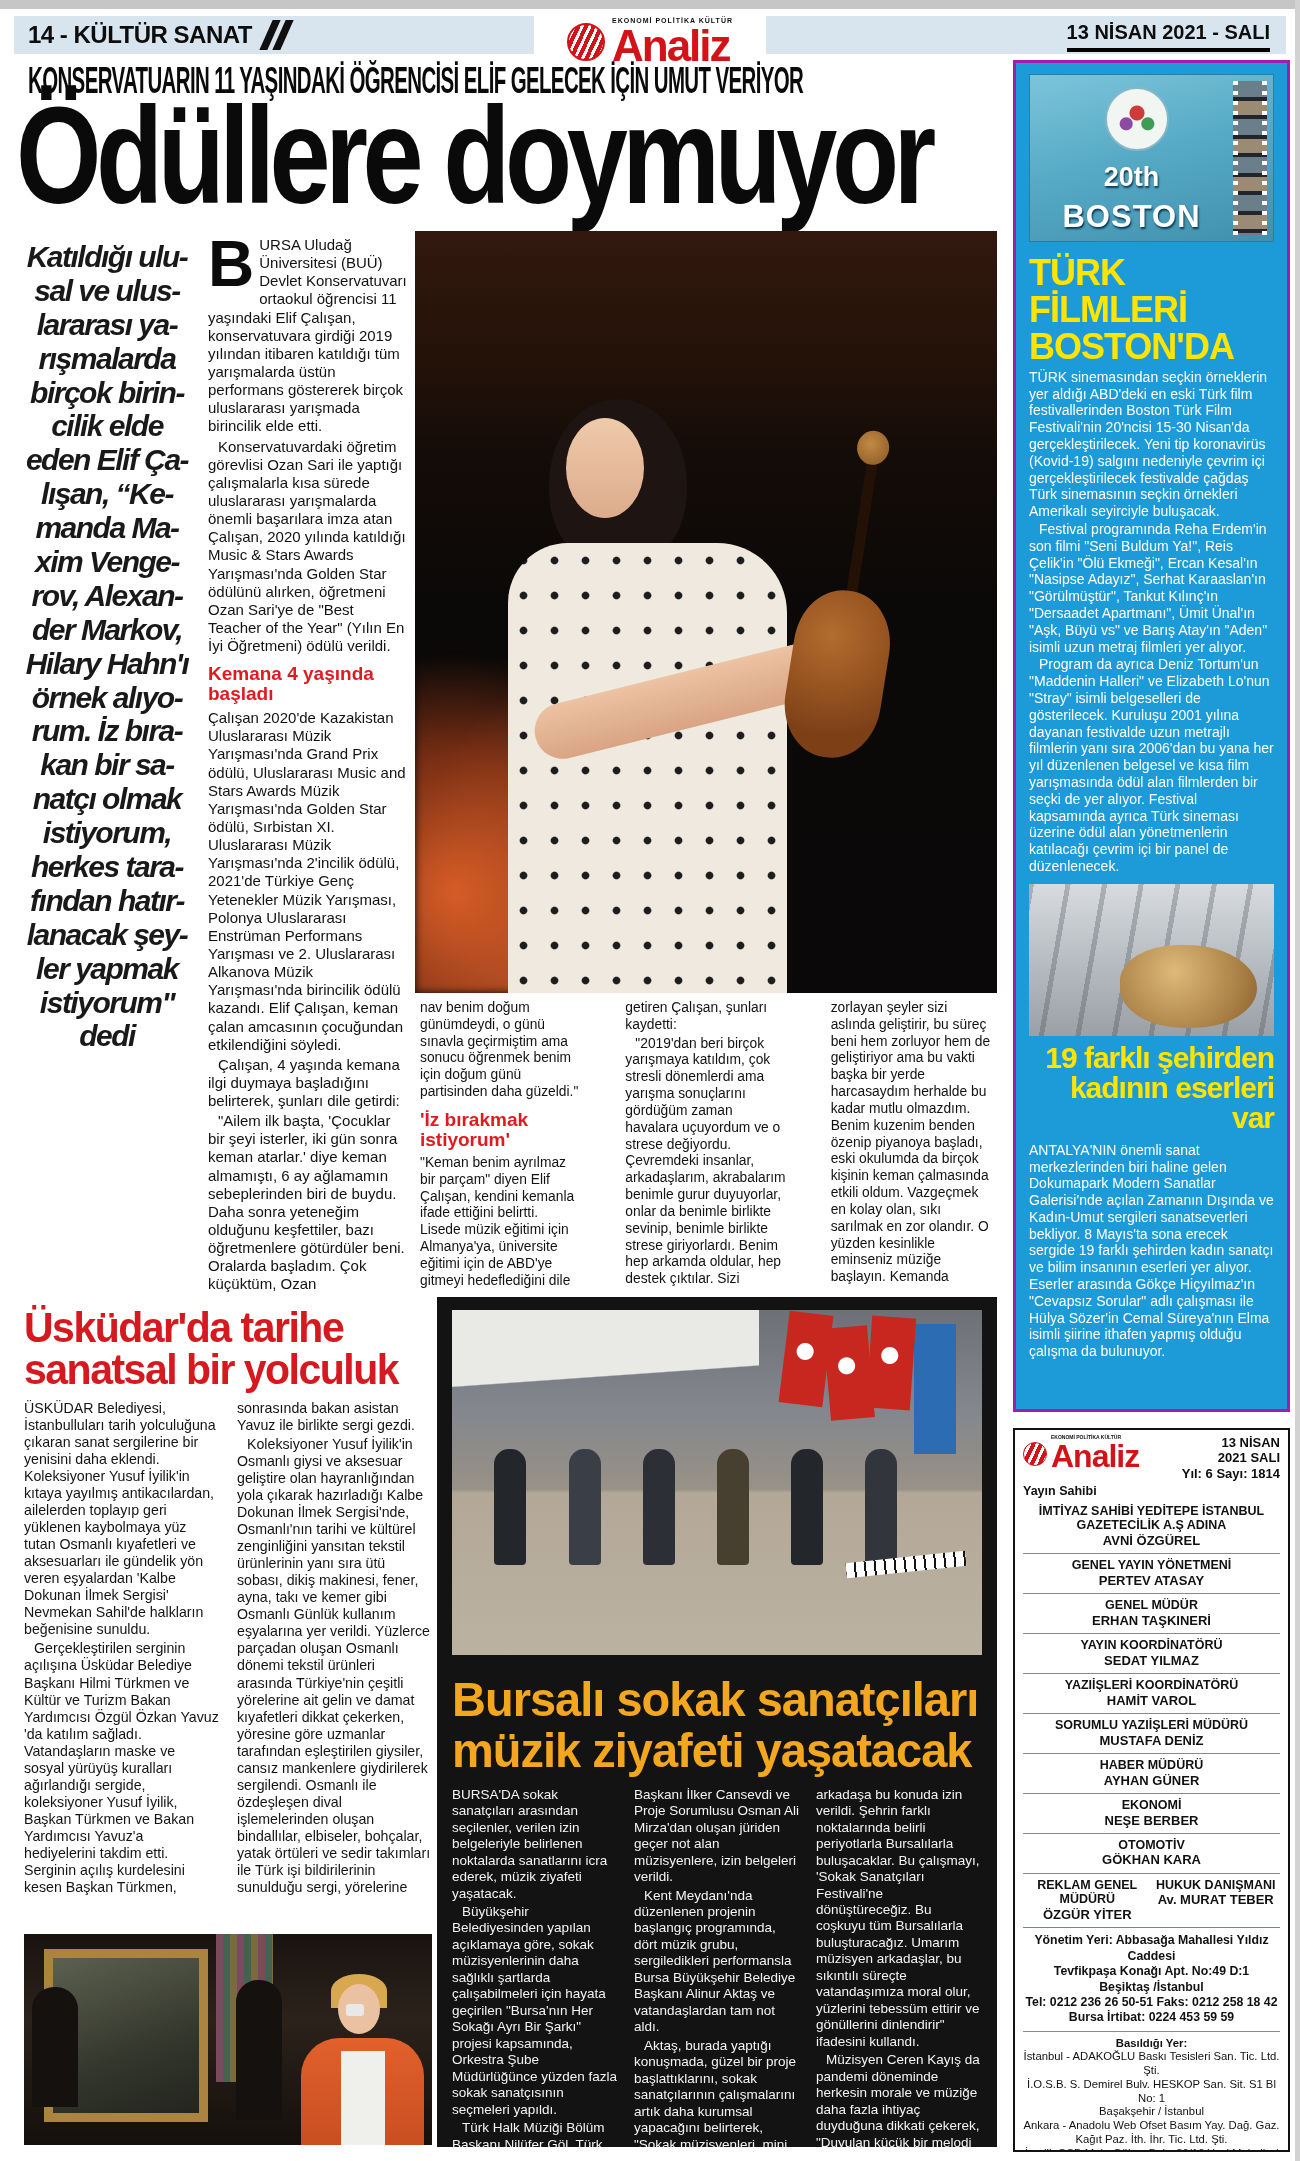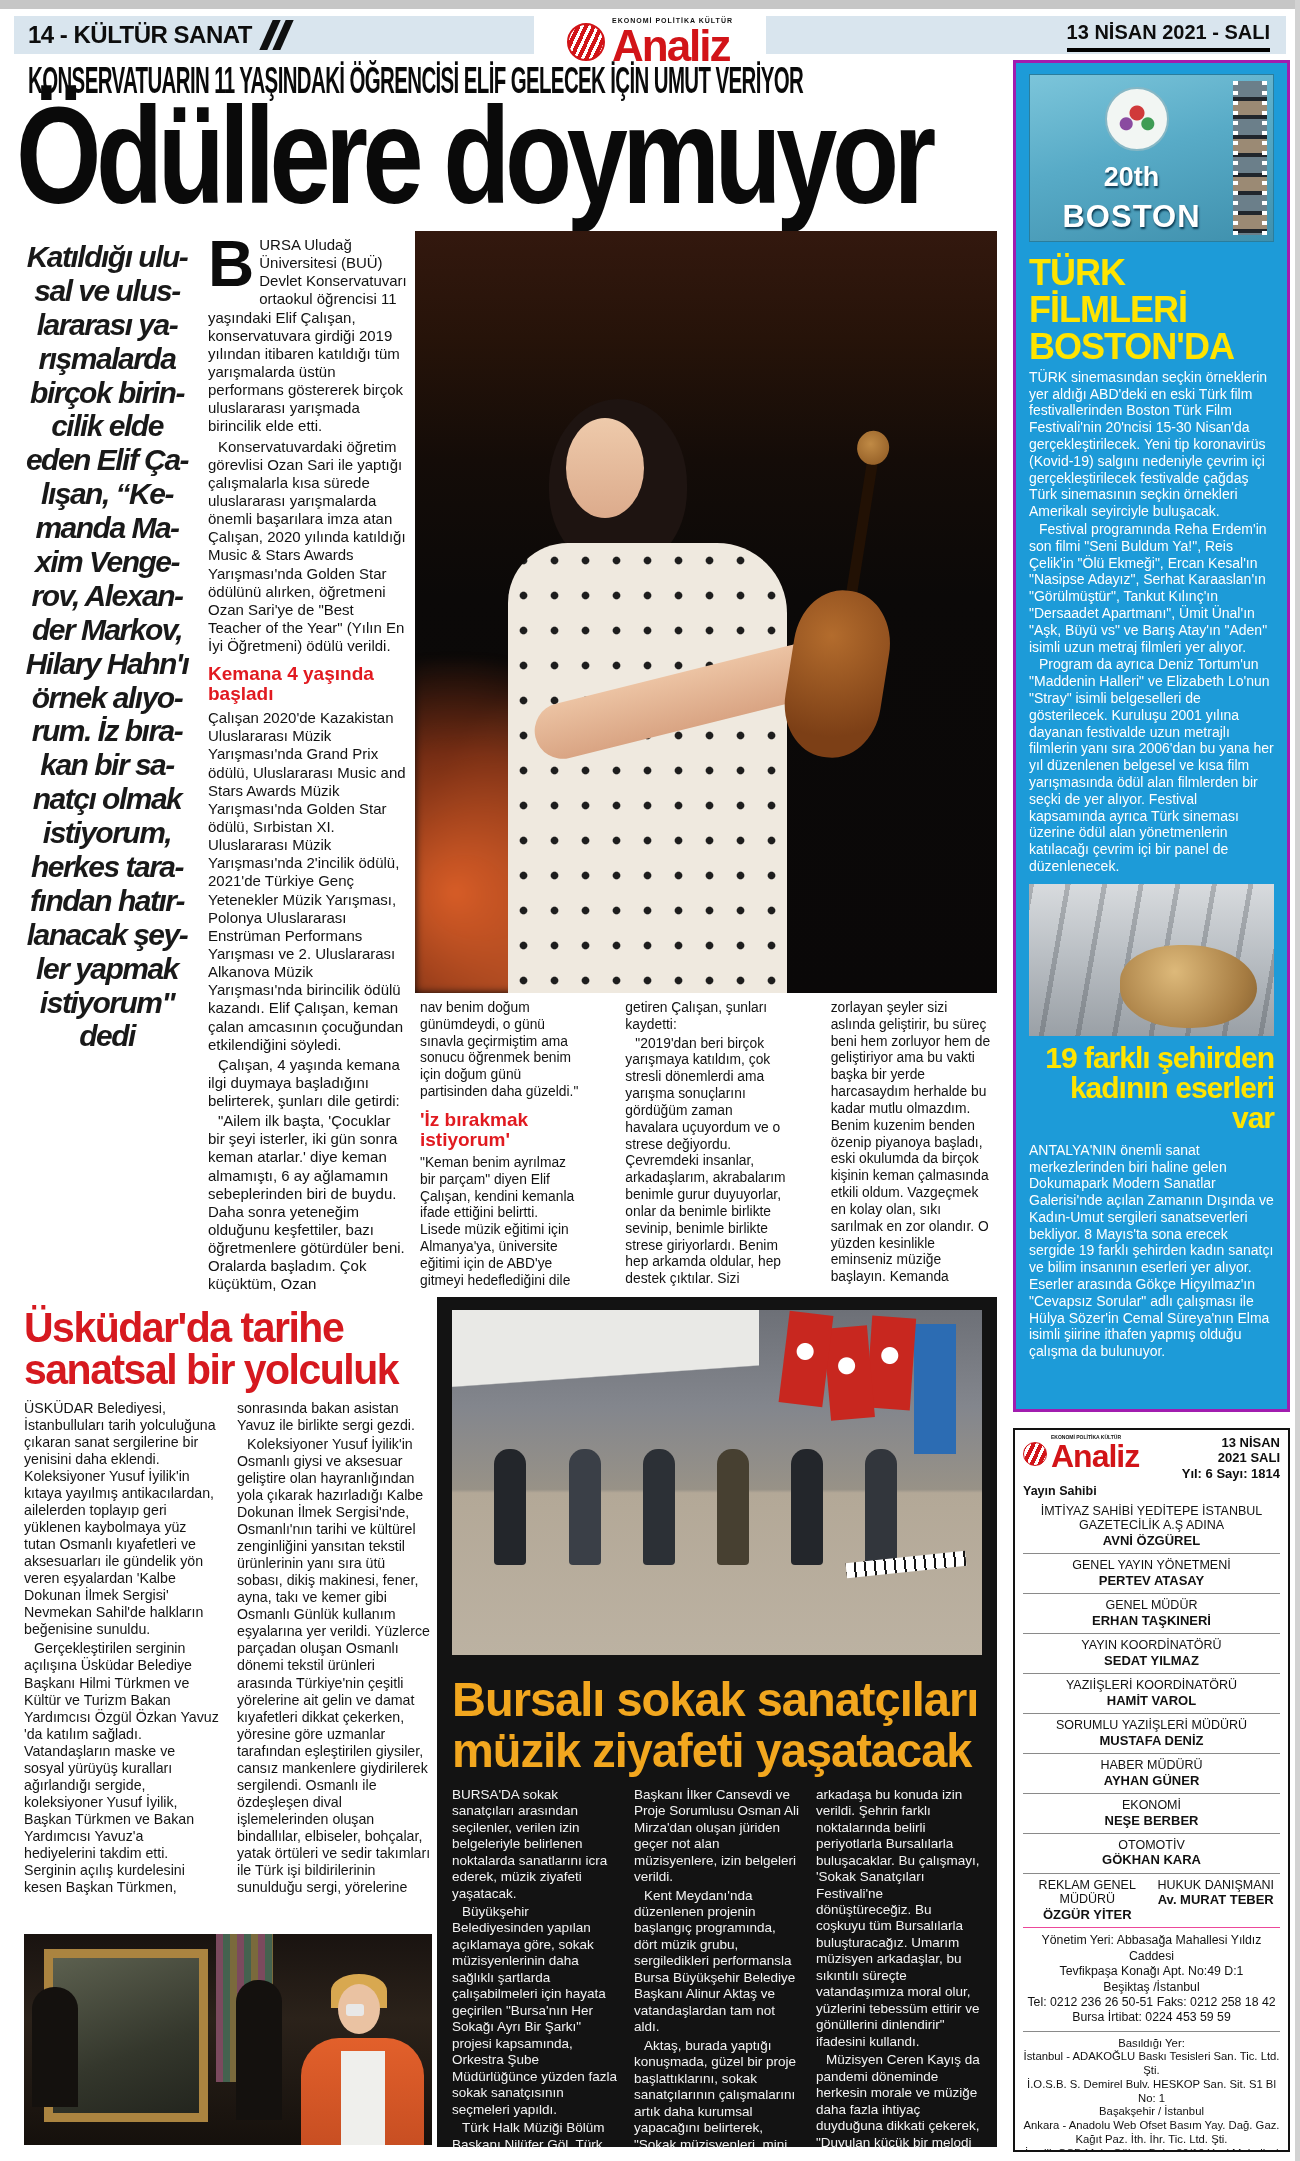--- a/index.html
+++ b/index.html
@@ -143,27 +143,27 @@
          border:2px solid #121212;box-sizing:border-box;padding:5px 8px;overflow:hidden;}
   .k-head{display:flex;justify-content:space-between;align-items:flex-start;padding-bottom:2px;}
   .k-logo{display:flex;align-items:center;gap:4px;}
   .k-logo .logo-icon{width:24px;height:24px;border-width:1px;}
   .k-logo-col{display:flex;flex-direction:column;line-height:1;}
   .k-logo-tagline{font-size:5px;font-weight:bold;color:#111;}
   .k-logo-name{font-size:32px;font-weight:900;color:#d21418;letter-spacing:-1px;}
   .k-date{text-align:right;font-weight:bold;font-size:13px;line-height:1.18;color:#0d0d0d;}
   .k-owner-label{font-weight:bold;font-size:12.5px;margin:1px 0 2px;}
   .k-row{text-align:center;padding:4px 0 5px;border-bottom:1px solid #8a8a8a;}
-  .k-role{font-size:12.5px;line-height:1.15;}
+  .k-role{font-size:12.5px;line-height:1.15;font-weight:bold;}
   .k-name{font-size:13px;font-weight:bold;line-height:1.2;}
   .k-two{display:flex;border-bottom:1px solid #ec4899;}
   .k-two .k-cell{flex:1;text-align:center;padding:4px 0 5px;}
   .k-addr{text-align:center;padding:5px 0;border-bottom:1px solid #8a8a8a;font-size:12.3px;line-height:1.25;}
   .k-print{text-align:center;padding:5px 0;border-bottom:1px solid #8a8a8a;font-size:11.3px;line-height:1.22;}
-  .k-bold{font-weight:normal;}
+  .k-bold{font-weight:bold;}
 </style>
 </head>
 <body>
 
 <div class="page">
   <div class="scan-top"></div>
   <div class="scan-right"></div>
 
   <div class="header-bar">
     <div class="section-label">

